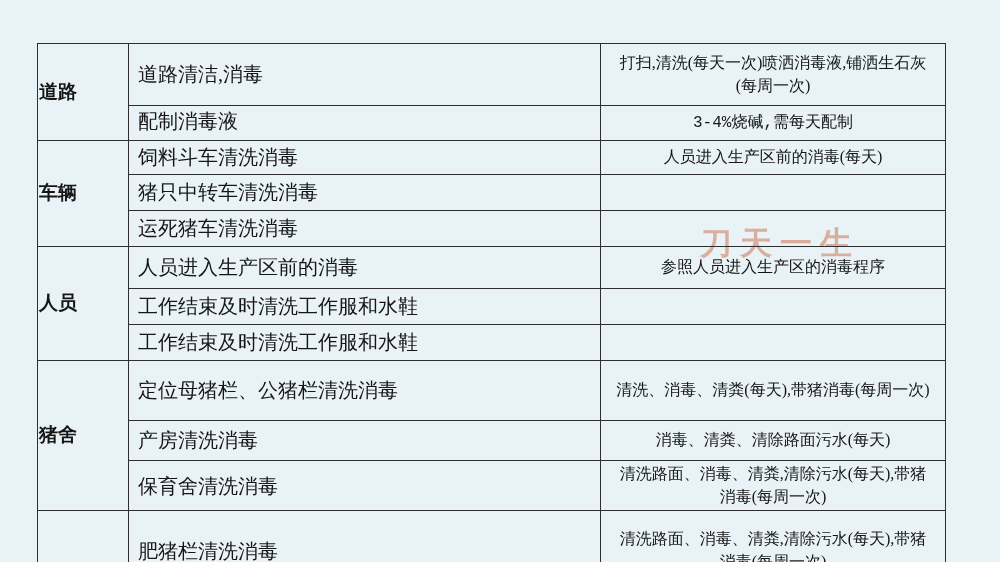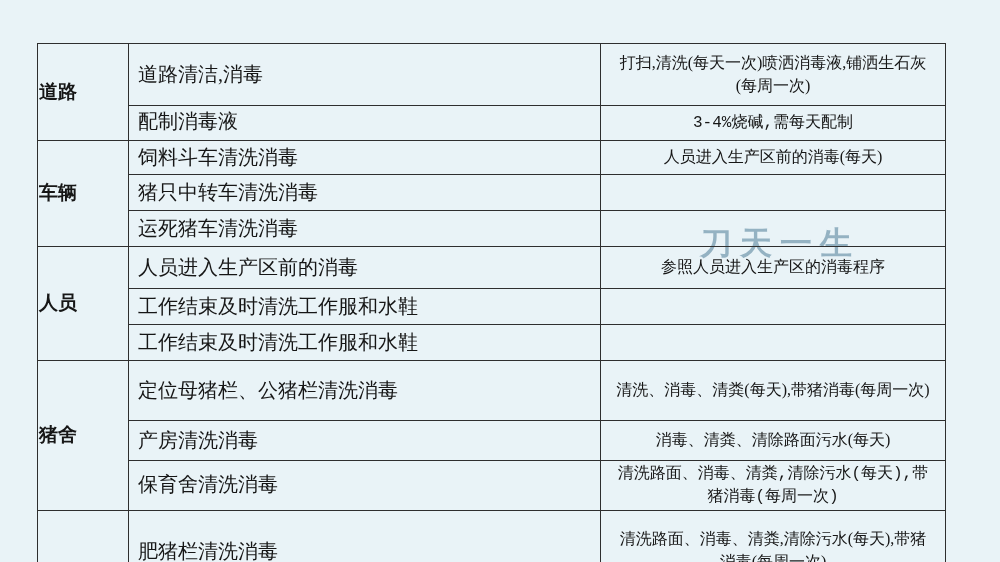--- a/index.html
+++ b/index.html
@@ -18,21 +18,21 @@
     background: #e9f3f7;
   }
   .watermark {
     position: absolute;
     left: 700px;
     top: 222px;
     width: 190px;
     font-size: 32px;
     font-weight: bold;
     letter-spacing: 8px;
-    color: #0c4a6e;
+    color: #c2410c;
     opacity: 0.38;
     z-index: 0;
     white-space: nowrap;
     pointer-events: none;
   }
   table.tbl {
     position: absolute;
     left: 37px;
     top: 43px;
     width: 908px;
@@ -67,21 +67,21 @@
     padding: 2px 12px;
     font-size: 16px;
   }
   tr.h62 { height: 62px; }
   tr.h35 { height: 35px; font-family: Liberation Mono, monospace; }
   tr.h34 { height: 34px; }
   tr.h33 { height: 36px; }
   tr.h42 { height: 42px; }
   tr.h60 { height: 60px; }
   tr.h40 { height: 40px; }
-  tr.h63 { height: 46px; font-family: Liberation Mono, monospace; }
+  tr.h63 { height: 46px; }
   tr.h80 { height: 80px; }
 </style>
 </head>
 <body>
 
 <div class="stage">
 
   <div class="watermark">刀天一生</div>
 
   <table class="tbl">

